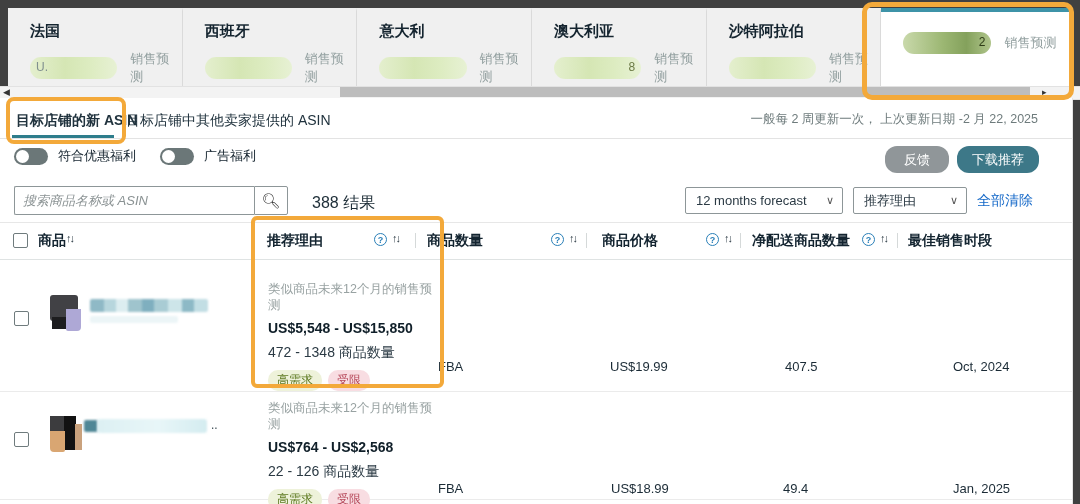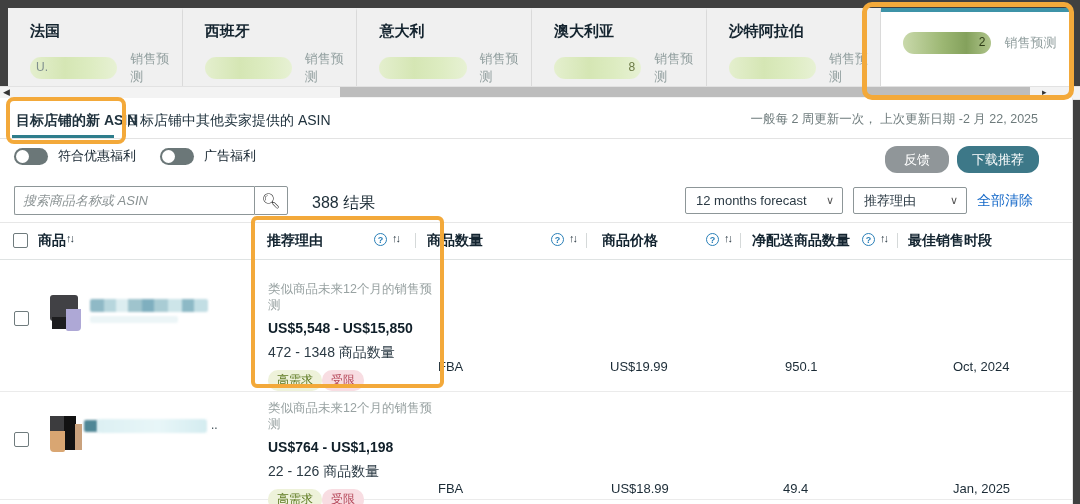--- a/index.html
+++ b/index.html
@@ -73,21 +73,21 @@
   .checkbox{position:absolute;width:15px;height:15px;border:1.5px solid #6f7b7d;border-radius:2px;
             background:#fff;box-sizing:border-box;cursor:pointer;}
   
   .trow{position:absolute;left:0;width:1072px;border-bottom:1px solid #ebebeb;}
   .row1{top:161px;height:132px;} .row2{top:294px;height:107px;}
   .pimg{position:absolute;width:34px;height:36px;}
   .reason{position:absolute;left:268px;width:175px;}
   .rtitle{font-size:12.5px;color:#98a2a2;line-height:1.3;}
   .rrange{font-size:14px;font-weight:bold;color:#101f29;margin-top:6px;}
   .rqty{font-size:14px;color:#2b3a44;margin-top:8px;}
-  .rtags{margin-top:8px;display:flex;}
+  .rtags{margin-top:8px;display:flex;gap:6px;}
   .tag{font-size:12px;padding:2px 9px;border-radius:10px;}
   .tag.green{background:#eef2da;color:#5e7a21;}
   .tag.pink{background:#f8dde2;color:#b6485a;}
   .cellval{position:absolute;font-size:13px;color:#1b2b36;margin-top:47px;}
   .blurbar1{position:absolute;left:90px;width:118px;height:13px;border-radius:2px;filter:blur(1px);
     background:linear-gradient(90deg,#8fb9c6 0 14px,#b7d6dd 14px 26px,#dcedf0 26px 38px,#9fc4cd 38px 52px,
     #7fafbf 52px 64px,#a9ccd4 64px 78px,#cde5e9 78px 92px,#8db9c6 92px 104px,#c2dee4 104px 118px);}
   .blurbar1b{position:absolute;left:90px;width:88px;height:7px;background:#ecf5f7;border-radius:2px;filter:blur(1px);}
   .blk{position:absolute;}
   .dots{position:absolute;font-size:12px;color:#3a4a52;}
@@ -239,38 +239,38 @@
         <div class="rtitle">类似商品未来12个月的销售预测</div>
         <div class="rrange">US$5,548 - US$15,850</div>
         <div class="rqty">472  - 1348 商品数量</div>
         <div class="rtags">
           <span class="tag green">高需求</span>
           <span class="tag pink">受限</span>
         </div>
       </div>
       <span class="cellval" style="left:438px;top:53px;">FBA</span>
       <span class="cellval" style="left:610px;top:53px;">US$19.99</span>
-      <span class="cellval" style="left:785px;top:53px;">950.1</span>
+      <span class="cellval" style="left:785px;top:53px;">407.5</span>
       <span class="cellval" style="left:953px;top:53px;">Oct, 2024</span>
     </div>
 
     <div class="trow row2">
       <div class="checkbox" style="left:14px;top:40px;"></div>
       <div class="pimg" style="left:50px;top:24px;">
         <div class="blk" style="left:0;top:0;width:16px;height:16px;background:#3c3c3e;"></div>
         <div class="blk" style="left:14px;top:0;width:12px;height:34px;background:#121212;"></div>
         <div class="blk" style="left:0;top:15px;width:15px;height:21px;background:#d9a672;border-radius:0 0 2px 4px;"></div>
         <div class="blk" style="left:25px;top:8px;width:7px;height:26px;background:#caa27d;"></div>
       </div>
       <div class="blk" style="left:84px;top:28px;width:14px;height:12px;background:#4f8796;filter:blur(1px);border-radius:2px;"></div>
       <div class="blk" style="left:97px;top:27px;width:110px;height:14px;background:linear-gradient(90deg,#dcf0f3,#e8f6f8 55%,#d4ecf0);filter:blur(1px);border-radius:3px;"></div>
       <span class="dots" style="left:211px;top:26px;">..</span>
       <div class="reason" style="top:8px;">
         <div class="rtitle">类似商品未来12个月的销售预测</div>
-        <div class="rrange">US$764 - US$1,198</div>
+        <div class="rrange">US$764 - US$2,568</div>
         <div class="rqty">22  - 126 商品数量</div>
         <div class="rtags">
           <span class="tag green">高需求</span>
           <span class="tag pink">受限</span>
         </div>
       </div>
       <span class="cellval" style="left:438px;top:42px;">FBA</span>
       <span class="cellval" style="left:611px;top:42px;">US$18.99</span>
       <span class="cellval" style="left:783px;top:42px;">49.4</span>
       <span class="cellval" style="left:953px;top:42px;">Jan, 2025</span>

